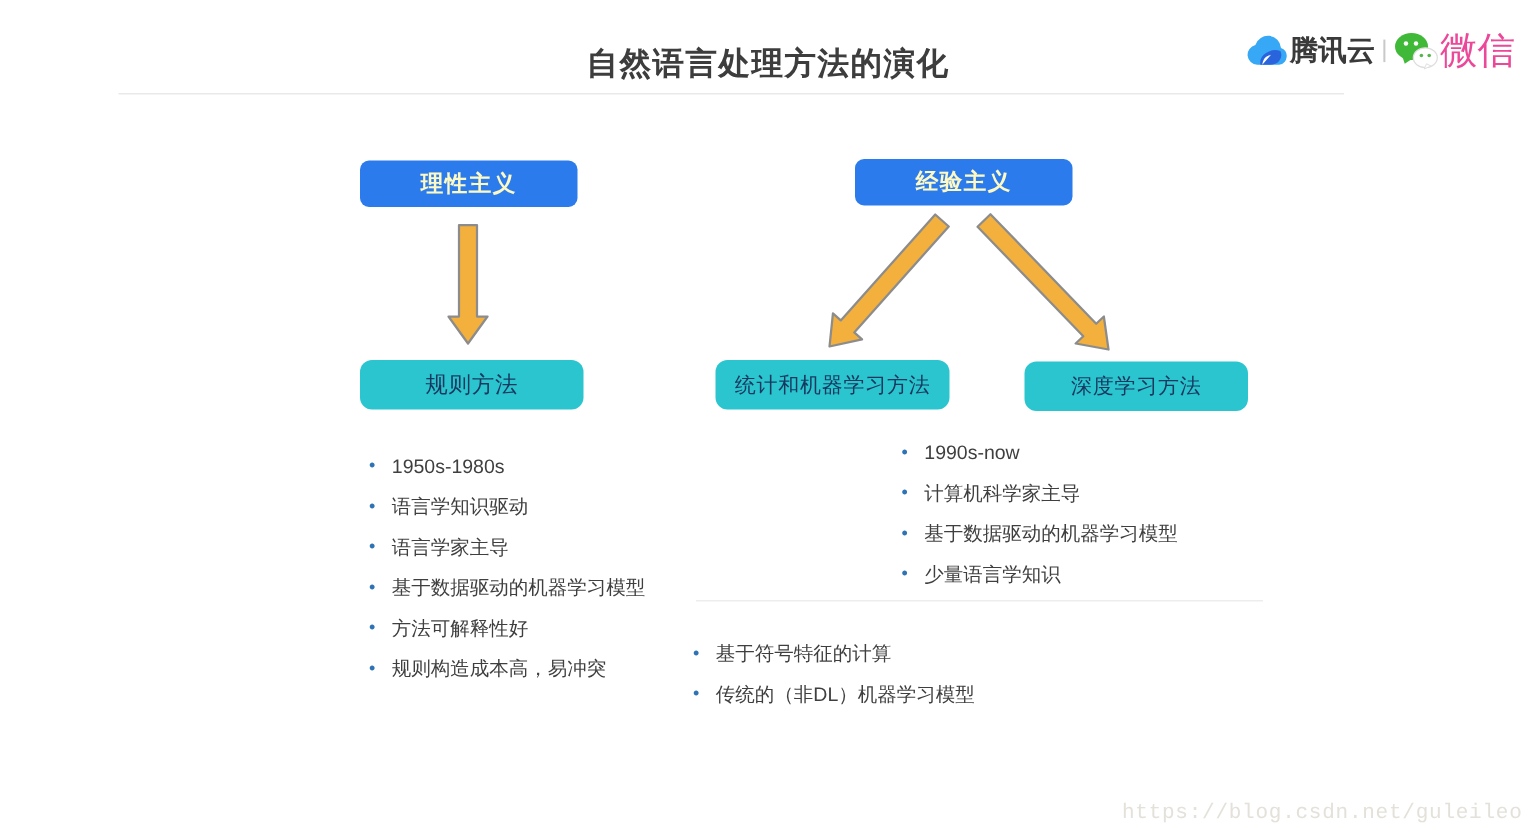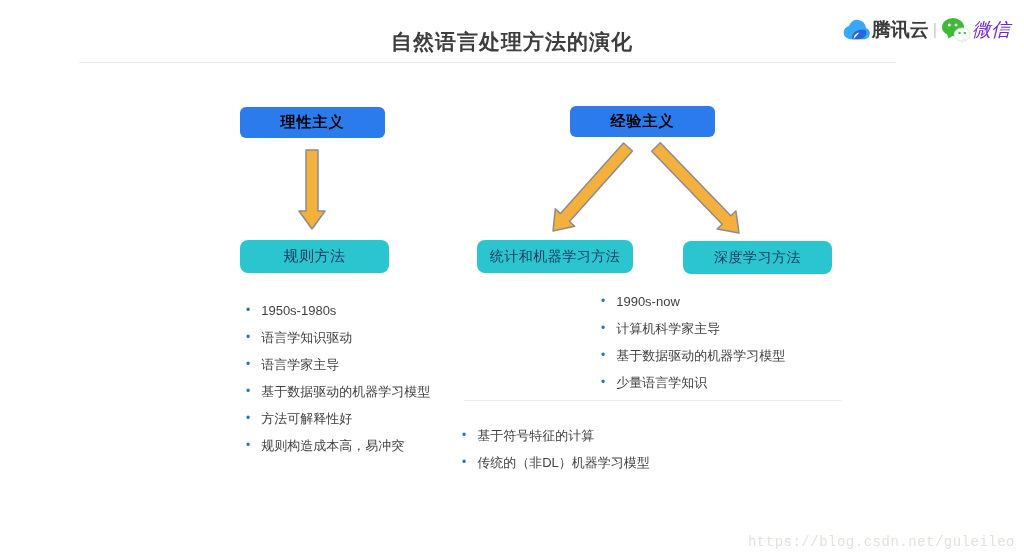--- a/index.html
+++ b/index.html
@@ -11,26 +11,26 @@
   .abs{position:absolute;}
   
   .page-title{
     left:0;right:0;top:28px;text-align:center;
     font-size:21px;font-weight:bold;color:#3d3d3d;letter-spacing:1px;
   }
   .header-rule{left:79px;top:62px;width:817px;height:1px;background:#e9e9e9;}
   .brand{right:14px;top:17px;display:flex;align-items:center;gap:1px;}
   .brand .txt-dark{font-size:19px;font-weight:bold;color:#3a3a3a;}
   .brand .sep{font-size:16px;color:#c9c9c9;margin:0 3px;font-weight:normal;}
-  .brand .txt-gray{font-size:19px;color:#6d28d9;font-style:italic;}
+  .brand .txt-gray{font-size:25px;color:#ec4899;}
   
   .box{display:flex;align-items:center;justify-content:center;text-align:center;}
   .box-blue{
     width:145px;height:31px;background:#2b7bec;border-radius:6px;
-    color:#000000;font-size:15px;font-weight:bold;letter-spacing:1px;
+    color:#fef9c3;font-size:15px;font-weight:bold;letter-spacing:1px;
   }
   .box-teal{
     width:149px;height:33px;background:#2bc5cf;border-radius:8px;
     color:#17375e;font-size:14px;letter-spacing:0.5px;
   }
   .box-teal.wide{width:156px;}
   
   ul.blist{list-style:none;margin:0;padding:0;}
   ul.blist li{
     font-size:13px;color:#3f3f3f;margin:0 0 11px 0;line-height:16px;

